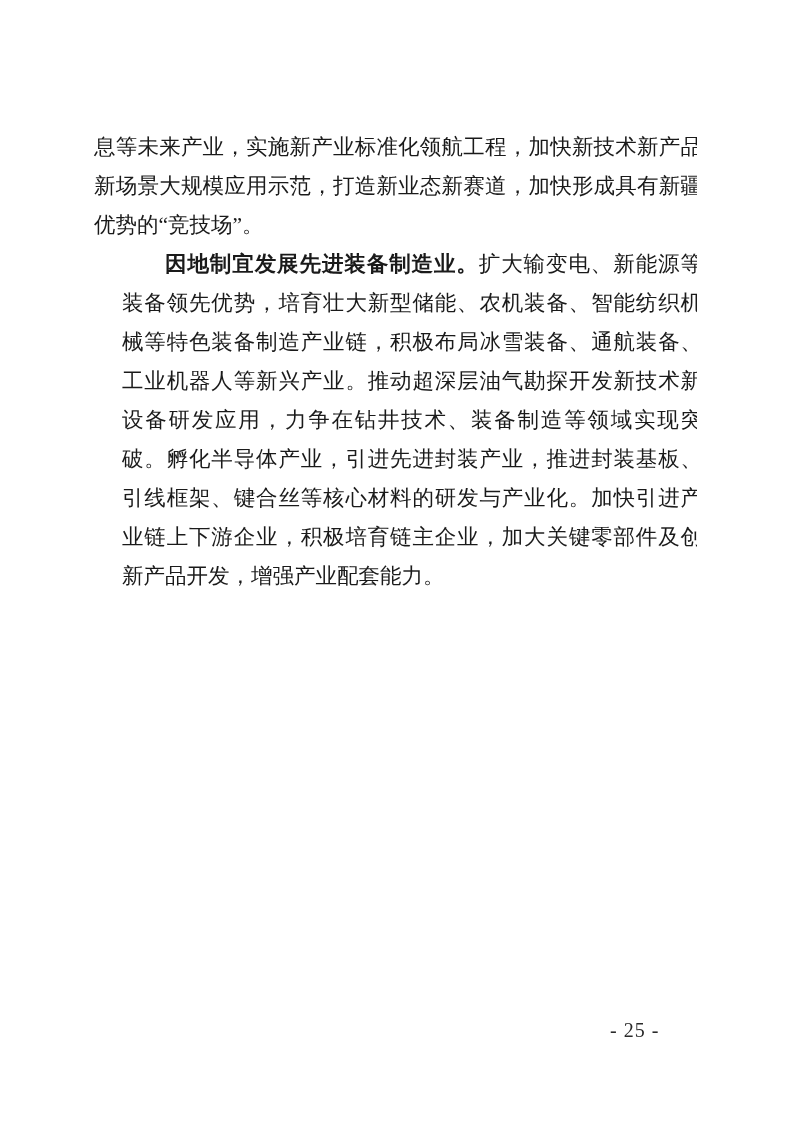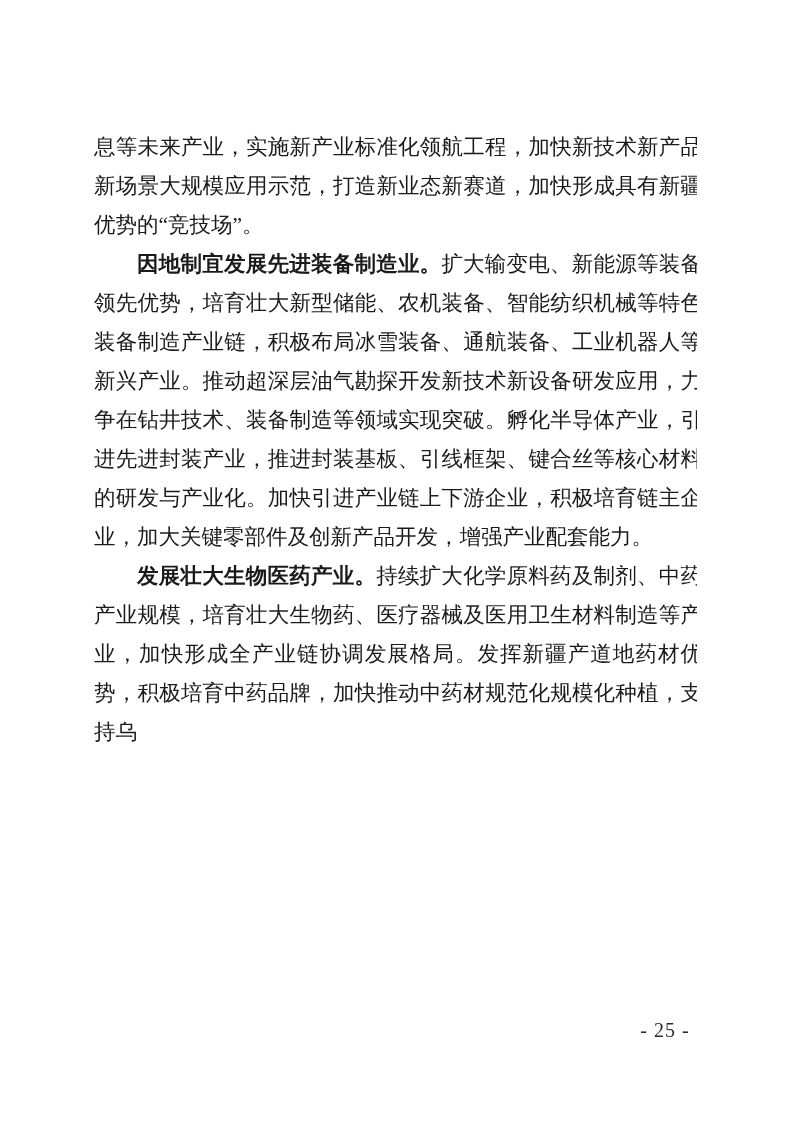--- a/index.html
+++ b/index.html
@@ -26,45 +26,45 @@
     padding: 0;
     font-size: 21.5px;
     line-height: 39px;
     color: #1a1a1a;
     text-align: justify;
     text-justify: inter-ideograph;
     word-break: break-all;
   }
   p.para.indent {
     text-indent: 43px;
+    margin-left: 28px;
   }
   .lead {
     font-weight: bold;
   }
   .page-number {
     position: absolute;
     left: 610px;
     top: 1016px;
     width: 110px;
-    text-align: center;
+    text-align: left;
     font-size: 20px;
     line-height: 28px;
     color: #2a2a2a;
     letter-spacing: 1px;
   }
 </style>
 </head>
 <body>
 
 <div class="page">
   <div class="content">
 
     <p class="para"><span class="body-text">息等未来产业，实施新产业标准化领航工程，加快新技术新产品新场景大规模应用示范，打造新业态新赛道，加快形成具有新疆优势的“竞技场”。</span></p>
 
     <p class="para indent"><span class="lead">因地制宜发展先进装备制造业。</span><span class="body-text">扩大输变电、新能源等装备领先优势，培育壮大新型储能、农机装备、智能纺织机械等特色装备制造产业链，积极布局冰雪装备、通航装备、工业机器人等新兴产业。推动超深层油气勘探开发新技术新设备研发应用，力争在钻井技术、装备制造等领域实现突破。孵化半导体产业，引进先进封装产业，推进封装基板、引线框架、键合丝等核心材料的研发与产业化。加快引进产业链上下游企业，积极培育链主企业，加大关键零部件及创新产品开发，增强产业配套能力。</span></p>
 
 
-    <p class="para indent"><span class="lead">发展壮大生物医药产业。</span><span class="body-text">持续扩大化学原料药及制剂、中药产业规模，培育壮大生物药、医疗器械及医用卫生材料制造等产业，加快形成全产业链协调发展格局。发挥新疆产道地药材优势，积极培育中药品牌，加快推动中药材规范化规模化种植，支持乌</span></p>
 
   </div>
 
   <div class="page-number">- 25 -</div>
 </div>
 
 </body></html>

